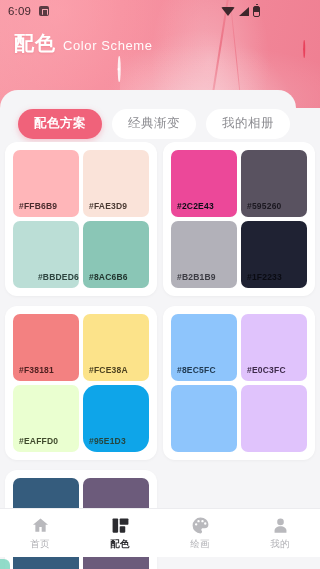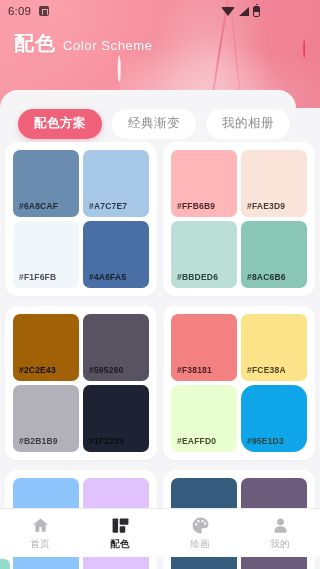--- a/index.html
+++ b/index.html
@@ -330,49 +330,35 @@
 
     <div class="tabs" id="tabbar">
         <button class="tab active">配色方案</button>
         <button class="tab">经典渐变</button>
         <button class="tab">我的相册</button>
         <button class="tab cut" style="width: 34px;"></button>
       </div>
 
     <div class="grid" id="palettegrid">
         <div class="card">
-          <div class="swatch" style="background: rgb(106, 140, 175);">
-            <span class="swatch-label" style="color: rgb(31, 42, 54);">#6A8CAF</span>
-          </div>
-          <div class="swatch" style="background: rgb(167, 199, 231);">
-            <span class="swatch-label" style="color: rgb(42, 58, 74);">#A7C7E7</span>
-          </div>
-          <div class="swatch" style="background: rgb(241, 246, 251);">
-            <span class="swatch-label" style="color: rgb(68, 80, 92);">#F1F6FB</span>
-          </div>
-          <div class="swatch" style="background: rgb(74, 111, 165);">
-            <span class="swatch-label" style="color: rgb(22, 32, 46);">#4A6FA5</span>
+          <div class="swatch" style="background: rgb(255, 182, 185);">
+            <span class="swatch-label" style="color: rgb(74, 44, 46);">#FFB6B9</span>
+          </div>
+          <div class="swatch" style="background: rgb(250, 227, 217);">
+            <span class="swatch-label" style="color: rgb(74, 58, 51);">#FAE3D9</span>
+          </div>
+          <div class="swatch" style="background: rgb(187, 222, 214); justify-content: flex-end;">
+            <span class="swatch-label" style="color: rgb(46, 69, 64);">#BBDED6</span>
+          </div>
+          <div class="swatch" style="background: rgb(138, 198, 182);">
+            <span class="swatch-label" style="color: rgb(34, 53, 47);">#8AC6B6</span>
           </div>
         </div>
         <div class="card">
-          <div class="swatch" style="background: rgb(255, 182, 185);">
-            <span class="swatch-label" style="color: rgb(74, 44, 46);">#FFB6B9</span>
-          </div>
-          <div class="swatch" style="background: rgb(250, 227, 217);">
-            <span class="swatch-label" style="color: rgb(74, 58, 51);">#FAE3D9</span>
-          </div>
-          <div class="swatch" style="background: rgb(187, 222, 214);">
-            <span class="swatch-label" style="color: rgb(46, 69, 64);">#BBDED6</span>
-          </div>
-          <div class="swatch" style="background: rgb(138, 198, 182);">
-            <span class="swatch-label" style="color: rgb(34, 53, 47);">#8AC6B6</span>
-          </div>
-        </div>
-        <div class="card">
-          <div class="swatch" style="background: #a16207;">
+          <div class="swatch" style="background: #ec4899;">
             <span class="swatch-label" style="color: rgb(13, 14, 23);">#2C2E43</span>
           </div>
           <div class="swatch" style="background: rgb(89, 82, 96);">
             <span class="swatch-label" style="color: rgb(27, 24, 32);">#595260</span>
           </div>
           <div class="swatch" style="background: rgb(178, 177, 185);">
             <span class="swatch-label" style="color: rgb(60, 60, 68);">#B2B1B9</span>
           </div>
           <div class="swatch" style="background: rgb(31, 34, 51);">
             <span class="swatch-label" style="color: rgb(10, 11, 19);">#1F2233</span>

